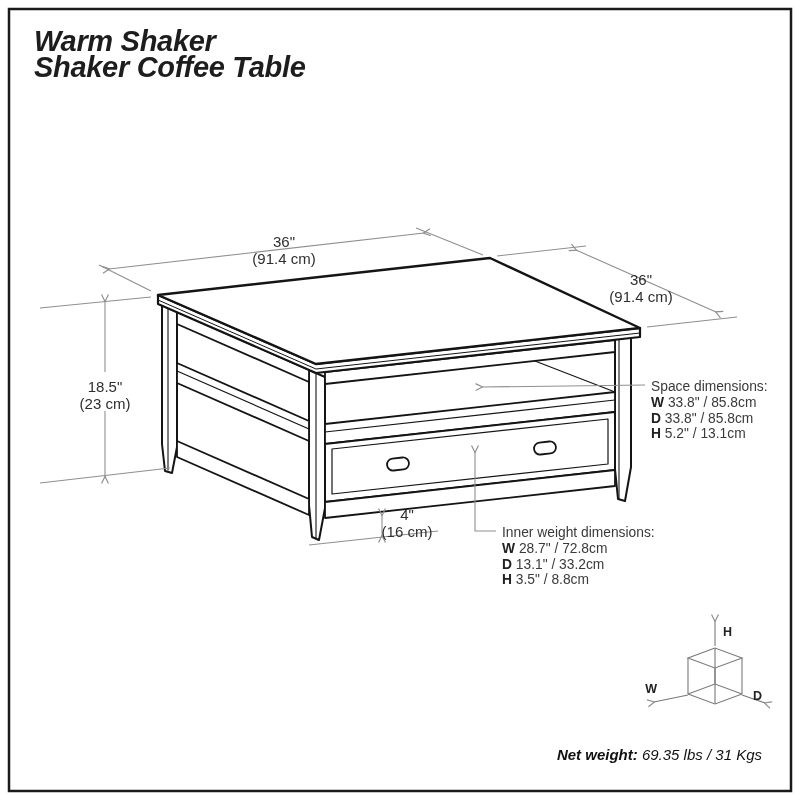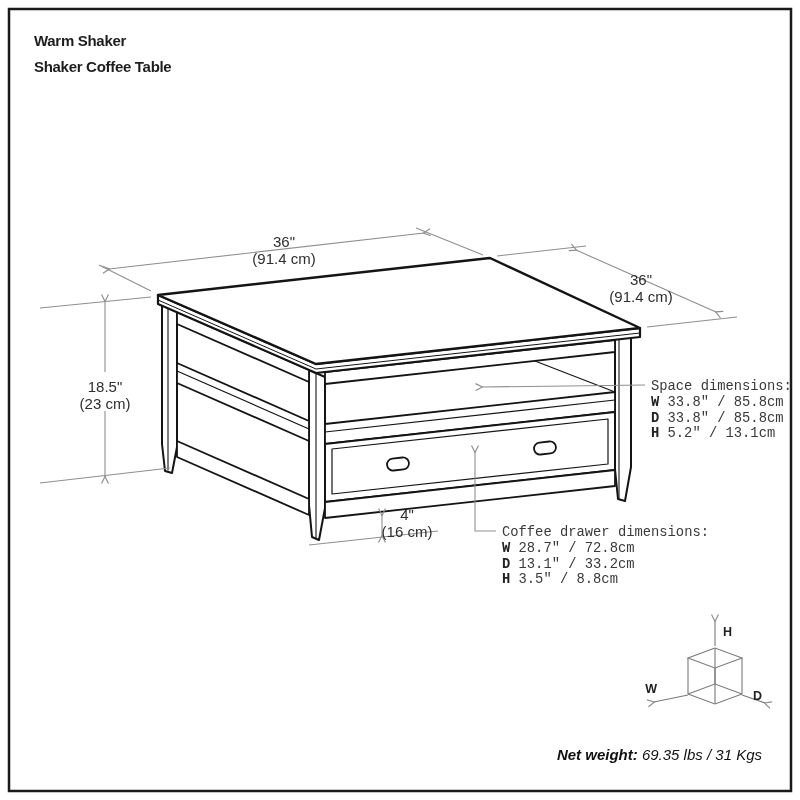--- a/index.html
+++ b/index.html
@@ -1,22 +1,22 @@
 <!DOCTYPE html>
 <html><head>
 <meta charset="utf-8">
 <style>
   html,body{margin:0;padding:0;background:#fff;}
   .canvas{position:relative;width:800px;height:800px;background:#ffffff;overflow:hidden;
           font-family:"Liberation Sans",sans-serif;}
   .canvas svg{position:absolute;left:0;top:0;}
   .abs{position:absolute;}
-  .title{left:34px;top:28px;font-size:15px;font-weight:bold;line-height:26px;color:#1d1d1d;letter-spacing:-0.3px;}
+  .title{left:34px;top:28px;font-size:29px;font-weight:bold;line-height:26px;color:#1d1d1d;letter-spacing:-0.3px;font-style:italic;}
   .dim-label{font-size:15px;line-height:17px;color:#2e2e2e;text-align:center;}
-  .spec-block{font-size:13.8px;line-height:15.8px;color:#3a3a3a;font-family:Liberation Mono, monospace;}
+  .spec-block{font-size:13.8px;line-height:15.8px;color:#3a3a3a;}
   .spec-block b{color:#222;}
   .net{font-size:15px;color:#111;}
   .net b{font-weight:bold;}
 </style>
 </head>
 <body>
 
 <div class="canvas">
 
   <svg width="800" height="800" viewBox="0 0 800 800">
@@ -123,21 +123,21 @@
   </div>
 
   <div class="abs spec-block" style="left:651px;top:379px;">
     <div>Space dimensions:</div>
     <div><b>W</b> <span>33.8" / 85.8cm</span></div>
     <div><b>D</b> <span>33.8" / 85.8cm</span></div>
     <div><b>H</b> <span>5.2" / 13.1cm</span></div>
   </div>
 
   <div class="abs spec-block" style="left:502px;top:525px;">
-    <div>Coffee drawer dimensions:</div>
+    <div>Inner weight dimensions:</div>
     <div><b>W</b> <span>28.7" / 72.8cm</span></div>
     <div><b>D</b> <span>13.1" / 33.2cm</span></div>
     <div><b>H</b> <span>3.5" / 8.8cm</span></div>
   </div>
 
   <div class="abs net" style="right:38px;top:746px;font-style:italic;">
     <b>Net weight:</b>
     <span>69.35 lbs / 31 Kgs</span>
   </div>
 

